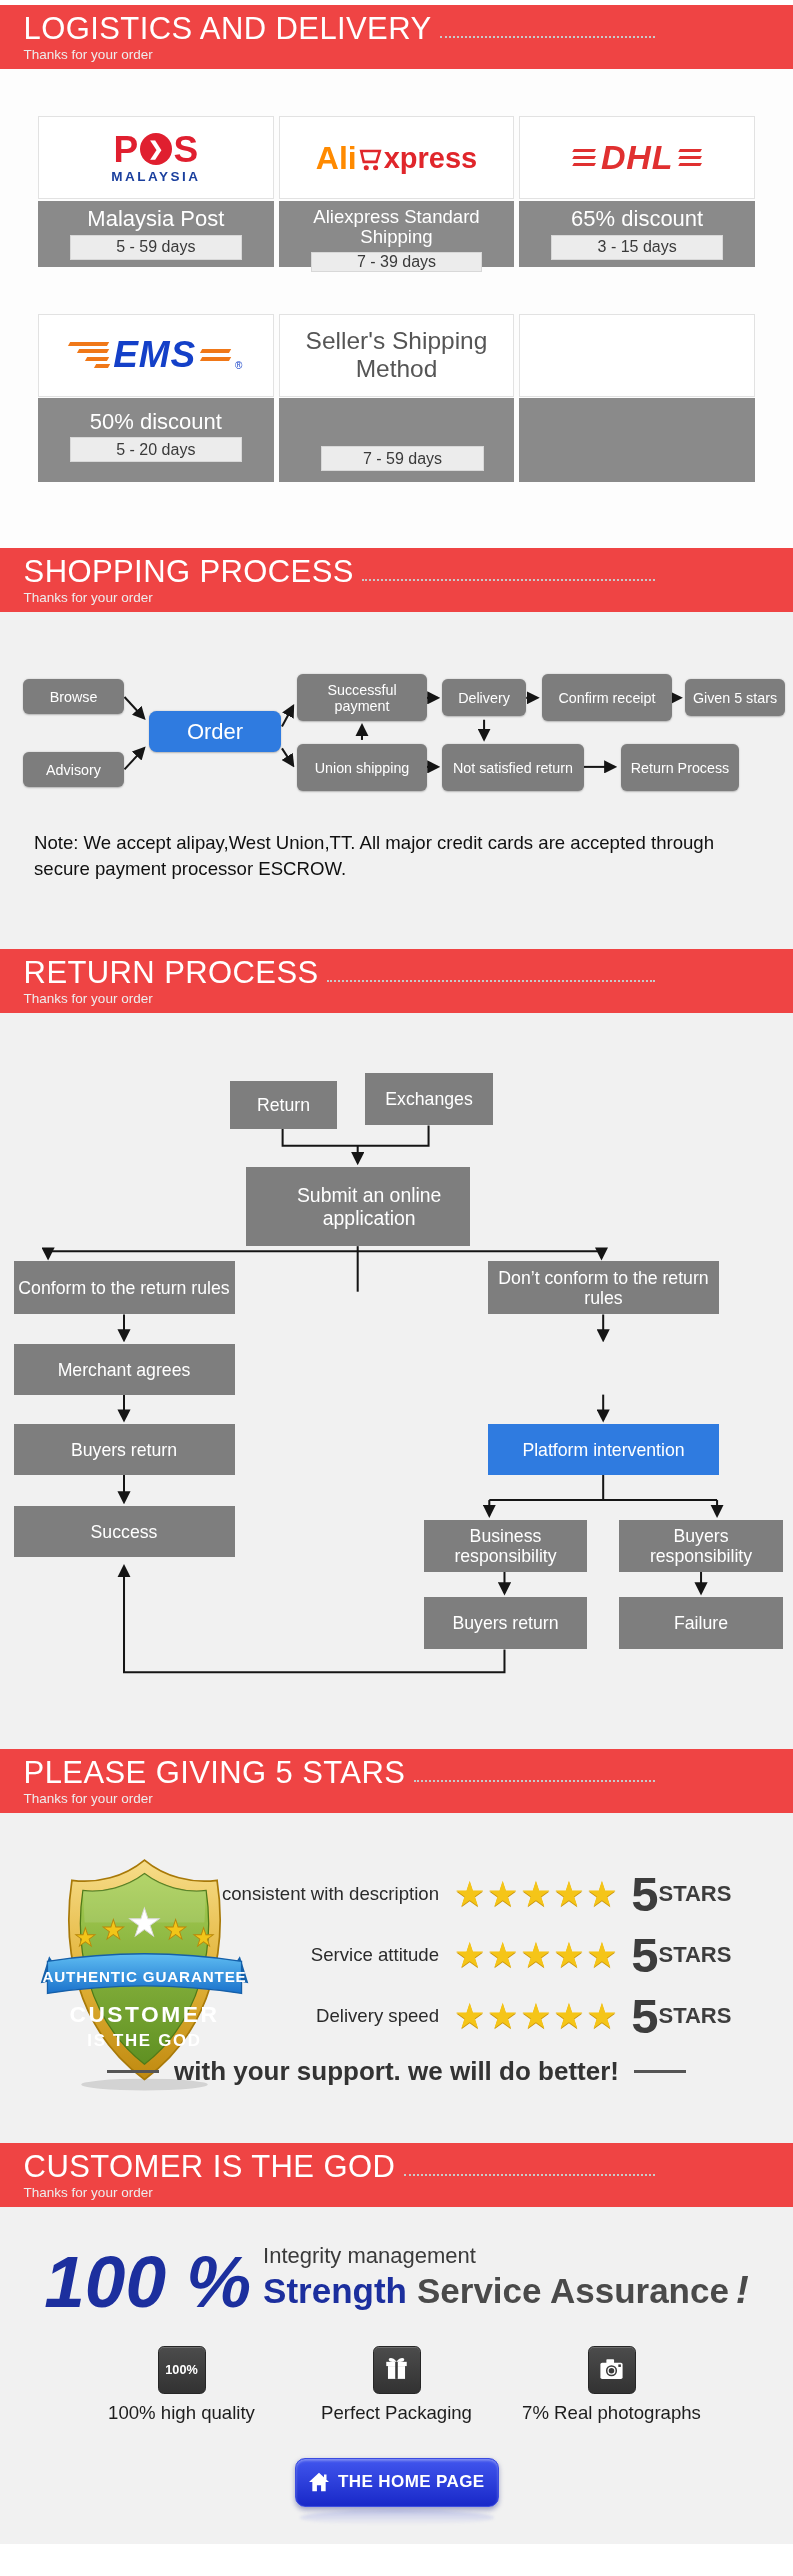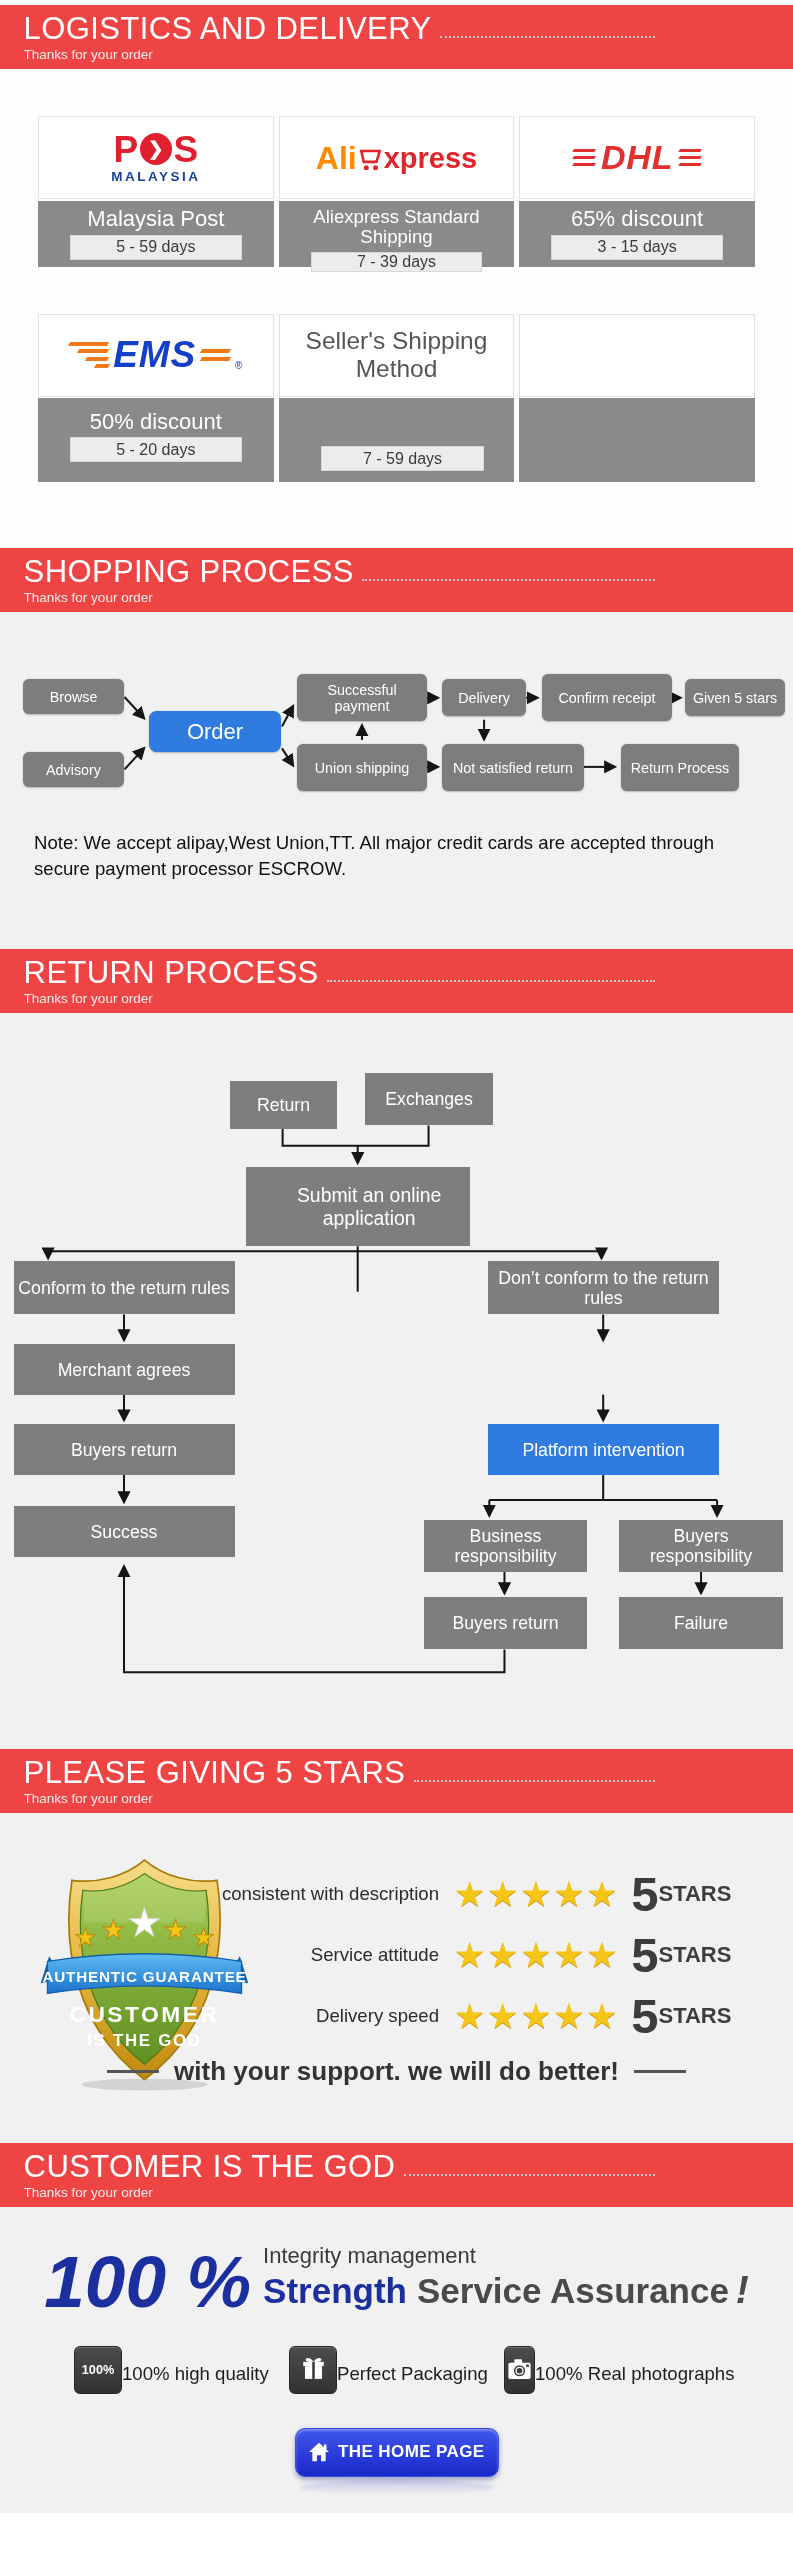--- a/index.html
+++ b/index.html
@@ -64,21 +64,21 @@
   
   .assure{display:flex;justify-content:center;gap:11.8px;margin-top:37px;height:88px;}
   .pct{font-size:73px;font-weight:800;font-style:italic;color:#1c2f9e;line-height:76px;}
   .assure-col{display:flex;flex-direction:column;}
   .integrity{font-size:22px;color:#3a3a3a;line-height:23.6px;}
   .assure-line{display:flex;align-items:baseline;}
   .strength{font-size:35px;font-weight:800;color:#1c2f9e;}
   .assurance{font-size:35px;font-weight:800;color:#4a4a4a;margin-left:10px;}
   .exclaim{font-size:39px;font-weight:800;font-style:italic;color:#4a4a4a;margin-left:6.8px;}
   .features{display:flex;justify-content:center;margin-top:13.5px;}
-  .feature{width:215px;display:flex;flex-direction:row;align-items:center;}
+  .feature{width:215px;display:flex;flex-direction:column;align-items:center;}
   .fsquare{width:46px;height:46px;border-radius:5.9px;background:linear-gradient(#4c4c4c,#323232);border:0.8px solid #262626;display:flex;align-items:center;justify-content:center;box-shadow:inset 0 0.8px 0 rgba(255,255,255,.25);}
   .fsquare .pct-ic{color:#fff;font-size:12.7px;font-weight:700;}
   .flabel{font-size:18.6px;color:#1d1d1d;margin-top:8.4px;white-space:nowrap;}
   .homebtn{width:204px;height:49px;margin:34px auto 0;border-radius:10px;background:linear-gradient(#4156ee,#1828c8);border:1.7px solid #3b4ce0;box-shadow:0 2.5px 5px rgba(10,20,120,.35), inset 0 1.7px 2.5px rgba(255,255,255,.35);display:flex;align-items:center;justify-content:center;gap:7.6px;cursor:pointer;box-sizing:border-box;}
   .homebtn-label{color:#fff;font-size:17px;font-weight:700;letter-spacing:0.4px;}
   .reflect{width:194px;height:15px;margin:3.4px auto 0;background:linear-gradient(rgba(60,80,210,.25),rgba(60,80,210,0));border-radius:50%;filter:blur(1.7px);}
   .cust-bottom{height:18.6px;}
   .footer{height:38px;background:#fff;}
 </style>
 </head>
@@ -396,21 +396,21 @@
       <div class="feature">
         <div class="fsquare">
           <svg width="29" height="29" viewBox="0 0 34 34">
             <rect x="4" y="9" width="26" height="19" rx="2" fill="#ffffff"></rect>
             <rect x="11" y="5" width="9" height="5" rx="1" fill="#ffffff"></rect>
             <circle cx="17" cy="18.5" r="6.5" fill="#3a3a3a"></circle>
             <circle cx="17" cy="18.5" r="4" fill="none" stroke="#ffffff" stroke-width="1.5"></circle>
             <rect x="25" y="11" width="3" height="3" fill="#3a3a3a"></rect>
           </svg>
         </div>
-        <div class="flabel">100% Real photographs</div>
+        <div class="flabel">7% Real photographs</div>
       </div>
     </div>
 
     <div class="homebtn">
       <svg width="22" height="20" viewBox="0 0 26 24">
         <path d="M13,1 L25,12 L21,12 L21,23 L15.5,23 L15.5,16 L10.5,16 L10.5,23 L5,23 L5,12 L1,12 Z" fill="#ffffff"></path>
         <rect x="19" y="3" width="3" height="6" fill="#ffffff"></rect>
       </svg>
       <span class="homebtn-label">THE HOME PAGE</span>
     </div>

